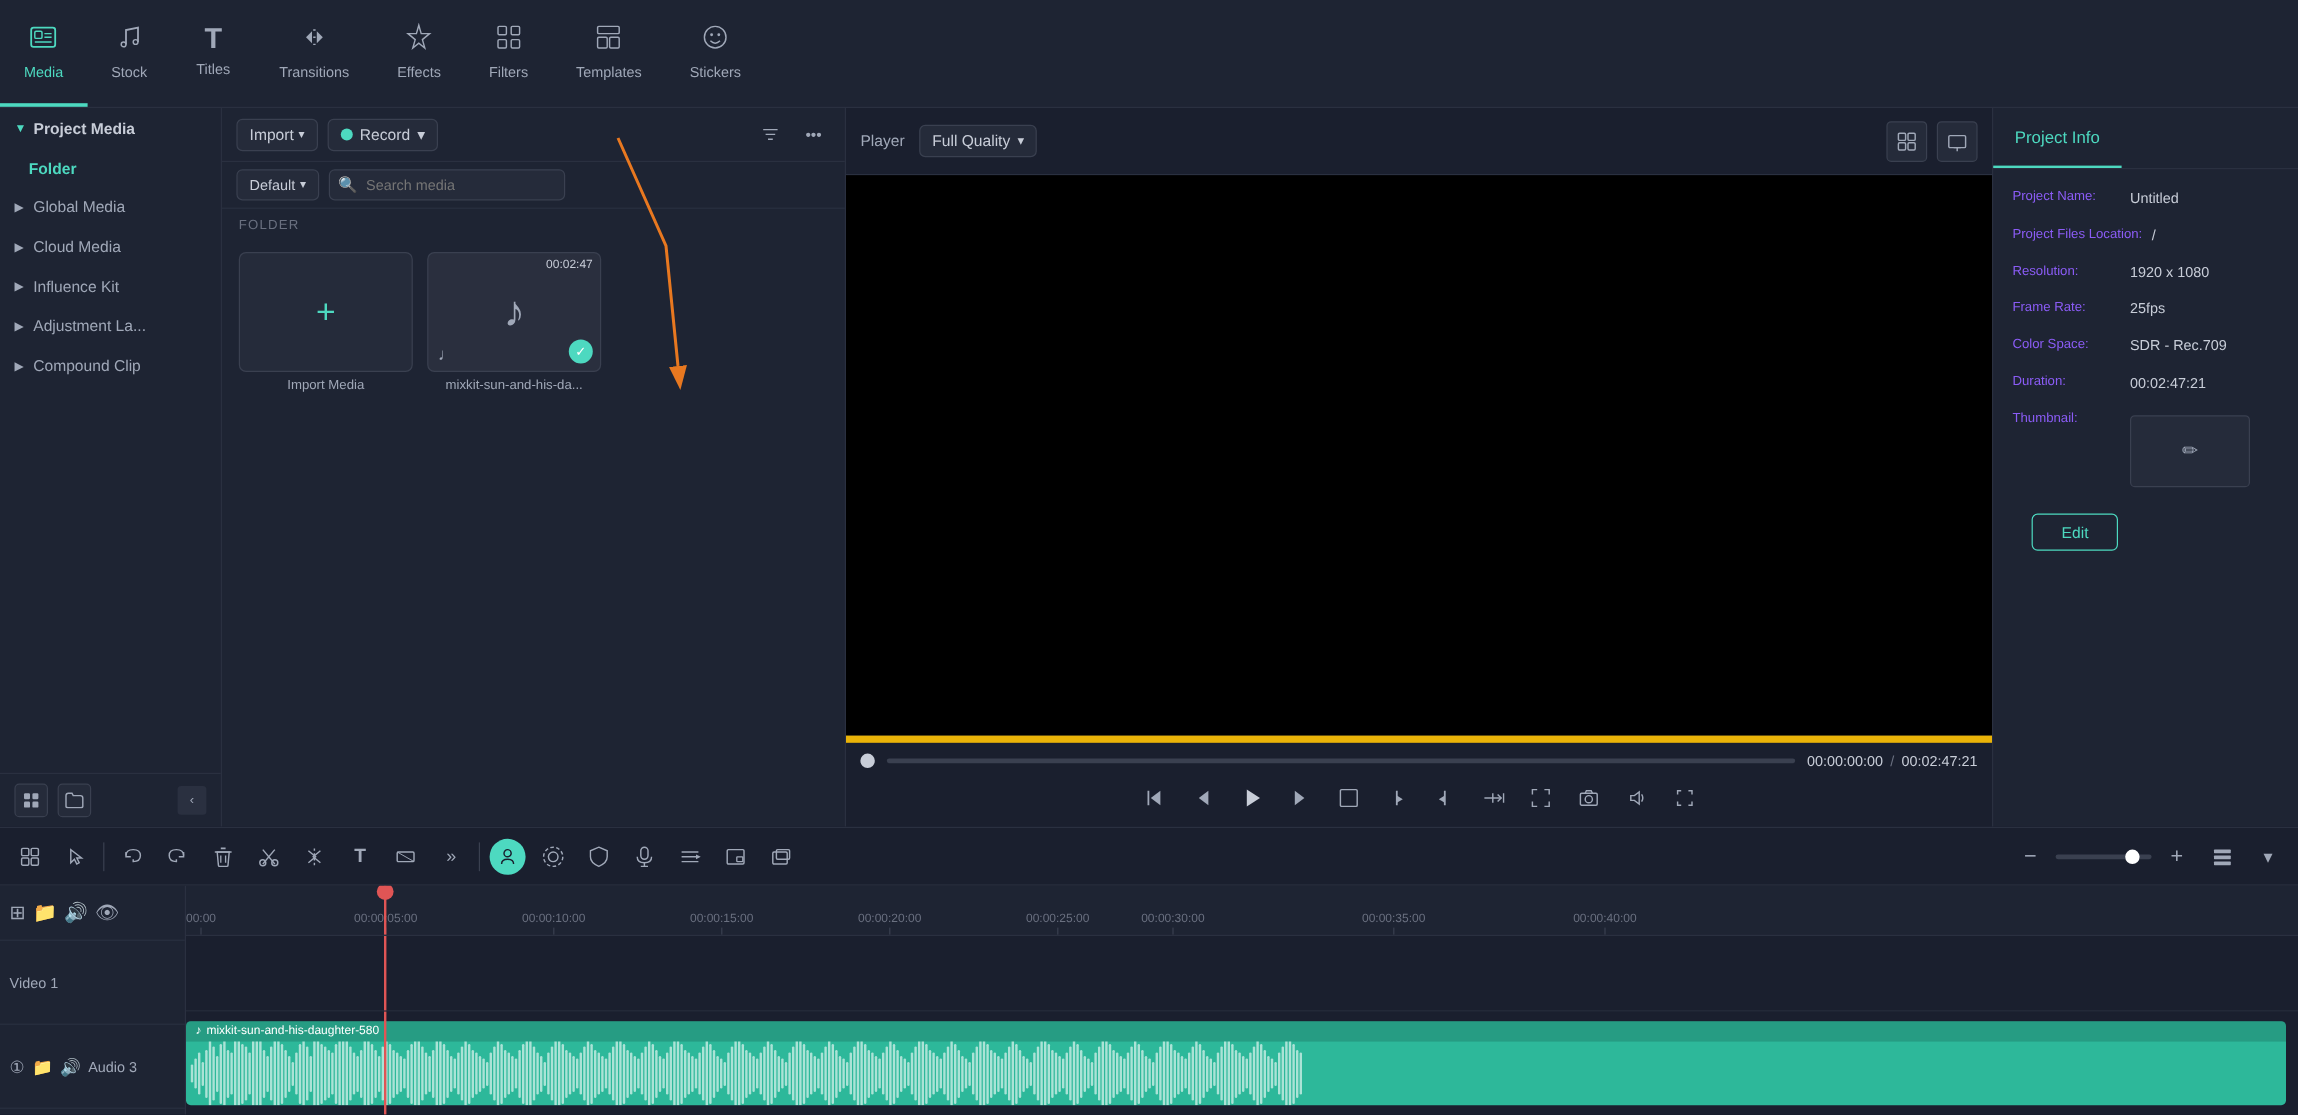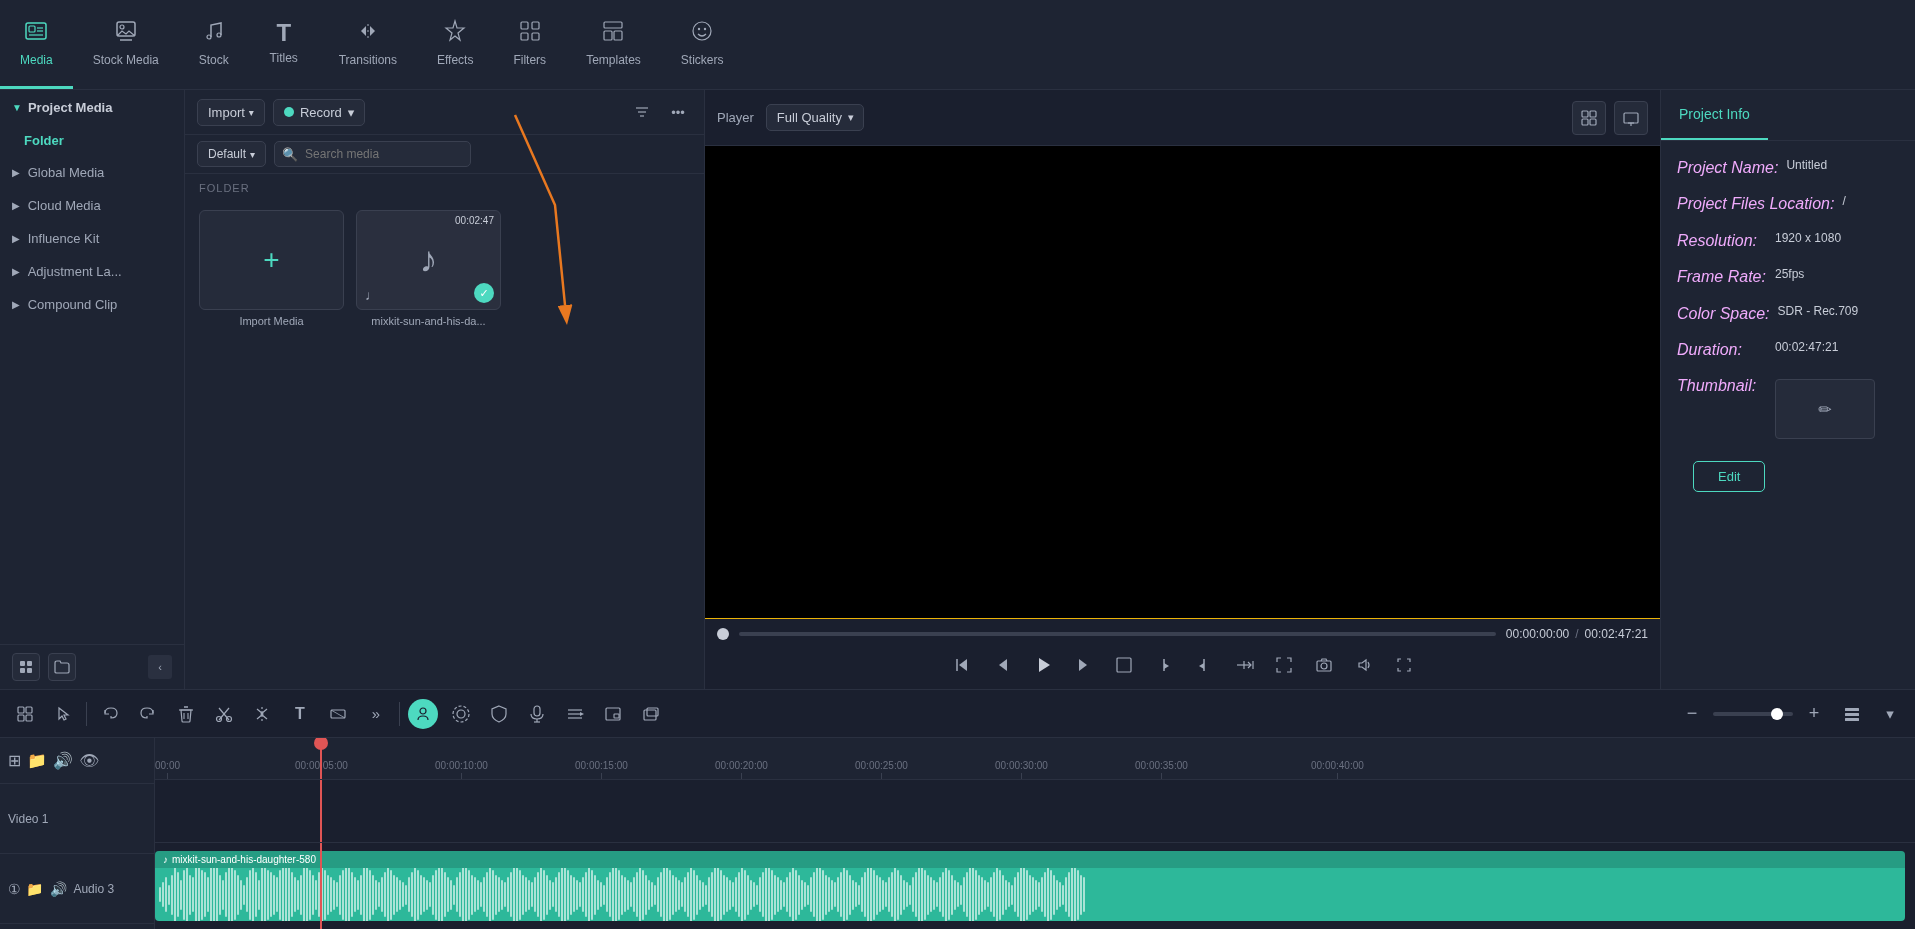--- a/index.html
+++ b/index.html
@@ -339,21 +339,21 @@
     }
     .player-canvas {
       flex: 1;
       background: #000;
       display: flex;
       align-items: center;
       justify-content: center;
     }
     .player-controls {
       padding: 8px 12px;
-      border-top: 1px solid #eab308;
+      border-top: 6px solid #eab308;
     }
     .player-progress {
       display: flex;
       align-items: center;
       gap: 10px;
       margin-bottom: 8px;
     }
     .progress-dot {
       width: 12px; height: 12px;
       background: #c8cdd8;
@@ -419,26 +419,25 @@
     .project-info-content {
       padding: 16px;
     }
     .info-row {
       display: flex;
       align-items: flex-start;
       margin-bottom: 14px;
       gap: 8px;
     }
     .info-label {
-      color: #f0abfc;
-      font-size: 16px;
+      color: #8b5cf6;
+      font-size: 11px;
       min-width: 90px;
       flex-shrink: 0;
       line-height: 1.4;
-      font-style: italic;
     }
     .info-value {
       color: #c8cdd8;
       font-size: 12px;
       line-height: 1.4;
     }
     .thumbnail-box {
       width: 100px; height: 60px;
       background: #252b3a;
       border: 1px solid #3a4050;
@@ -681,31 +680,20 @@
     <span class="nav-icon">
       <svg width="24" height="24" viewBox="0 0 24 24" fill="none">
         <rect x="2" y="4" width="20" height="16" rx="2" stroke="#4dd9c0" stroke-width="1.5" fill="none"></rect>
         <rect x="5" y="7" width="6" height="6" rx="1" stroke="#4dd9c0" stroke-width="1.2" fill="none"></rect>
         <line x1="13" y1="9" x2="19" y2="9" stroke="#4dd9c0" stroke-width="1.2"></line>
         <line x1="13" y1="12" x2="19" y2="12" stroke="#4dd9c0" stroke-width="1.2"></line>
         <line x1="5" y1="16" x2="19" y2="16" stroke="#4dd9c0" stroke-width="1.2"></line>
       </svg>
     </span>
     <span class="nav-label">Media</span>
-  </div>
-  <div class="nav-item">
-    <span class="nav-icon">
-      <svg width="24" height="24" viewBox="0 0 24 24" fill="none">
-        <rect x="3" y="3" width="18" height="14" rx="2" stroke="#a0a8b8" stroke-width="1.5" fill="none"></rect>
-        <circle cx="8" cy="8" r="2" stroke="#a0a8b8" stroke-width="1.2" fill="none"></circle>
-        <path d="M3 17 L8 12 L12 15 L15 12 L21 17" stroke="#a0a8b8" stroke-width="1.2" fill="none"></path>
-        <line x1="6" y1="21" x2="18" y2="21" stroke="#a0a8b8" stroke-width="1.5"></line>
-      </svg>
-    </span>
-    <span class="nav-label">Stock Media</span>
   </div>
   <div class="nav-item">
     <span class="nav-icon">
       <svg width="24" height="24" viewBox="0 0 24 24" fill="none">
         <path d="M9 18 L9 6 L19 4 L19 16" stroke="#a0a8b8" stroke-width="1.5" fill="none"></path>
         <circle cx="7" cy="18" r="2" stroke="#a0a8b8" stroke-width="1.2" fill="none"></circle>
         <circle cx="17" cy="16" r="2" stroke="#a0a8b8" stroke-width="1.2" fill="none"></circle>
       </svg>
     </span>
     <span class="nav-label">Stock</span>
@@ -1207,21 +1195,21 @@
           <div class="ruler-line"></div>
         </div>
         <div class="ruler-tick" style="left: 560px;">
           <span class="ruler-label">00:00:20:00</span>
           <div class="ruler-line"></div>
         </div>
         <div class="ruler-tick" style="left: 700px;">
           <span class="ruler-label">00:00:25:00</span>
           <div class="ruler-line"></div>
         </div>
-        <div class="ruler-tick" style="left: 840px;">
+        <div class="ruler-tick" style="left: 796px;">
           <span class="ruler-label">00:00:30:00</span>
           <div class="ruler-line"></div>
         </div>
         <div class="ruler-tick" style="left: 980px;">
           <span class="ruler-label">00:00:35:00</span>
           <div class="ruler-line"></div>
         </div>
         <div class="ruler-tick" style="left: 1156px;">
           <span class="ruler-label">00:00:40:00</span>
           <div class="ruler-line"></div>

